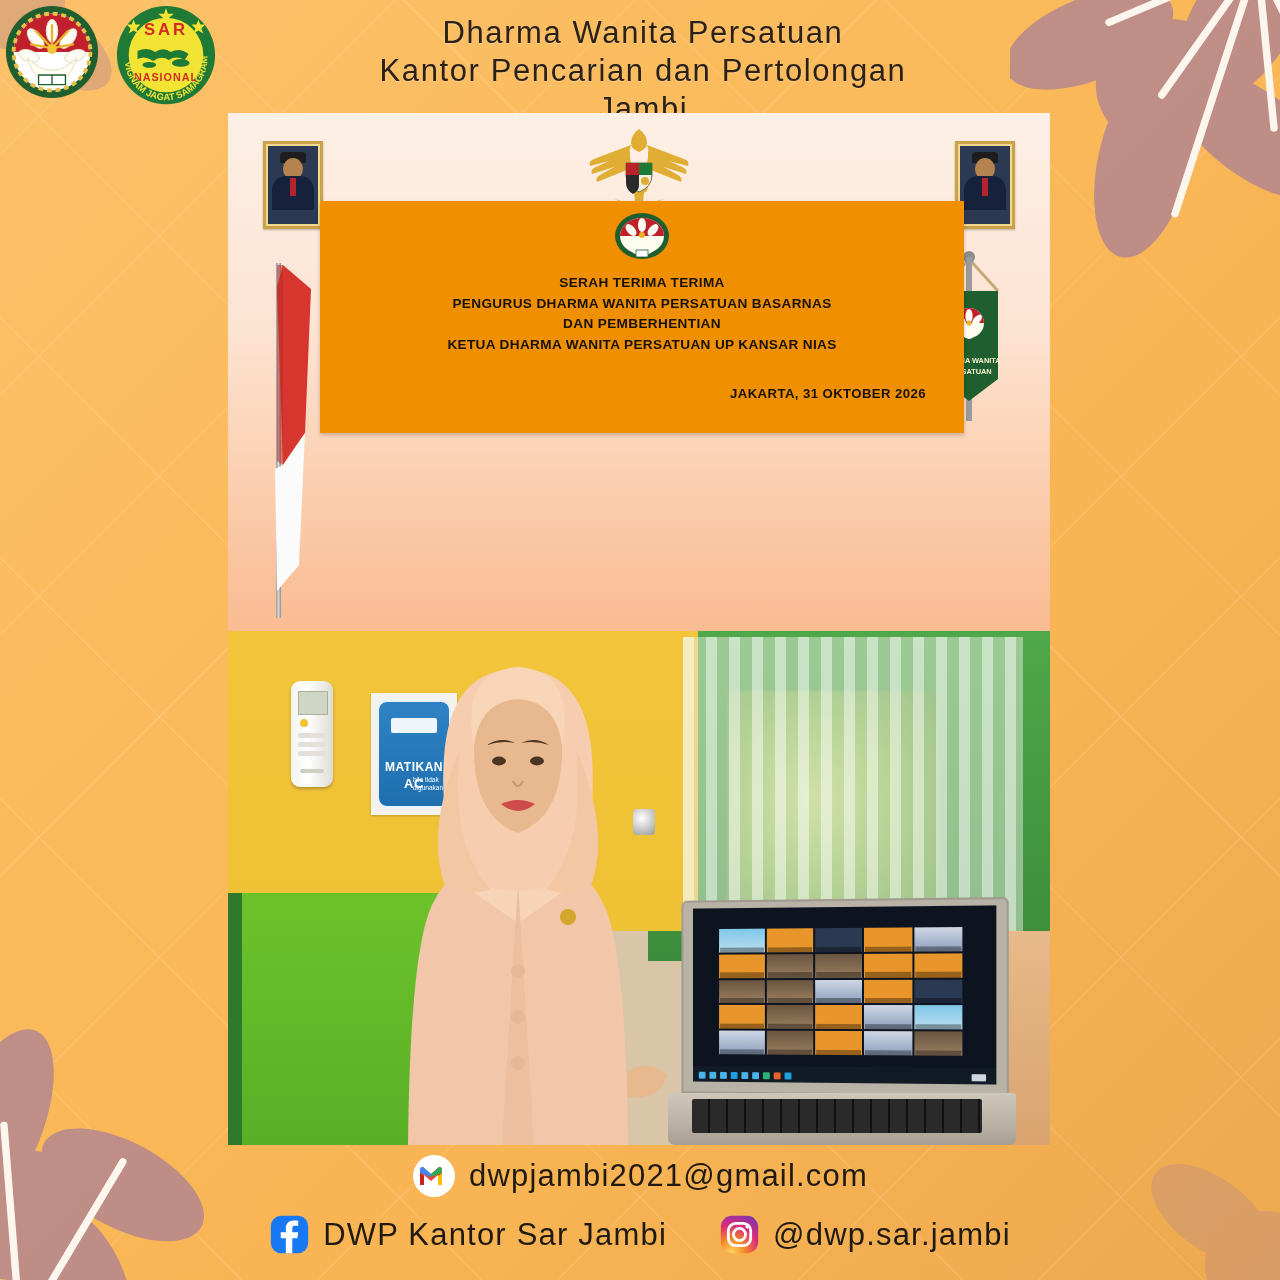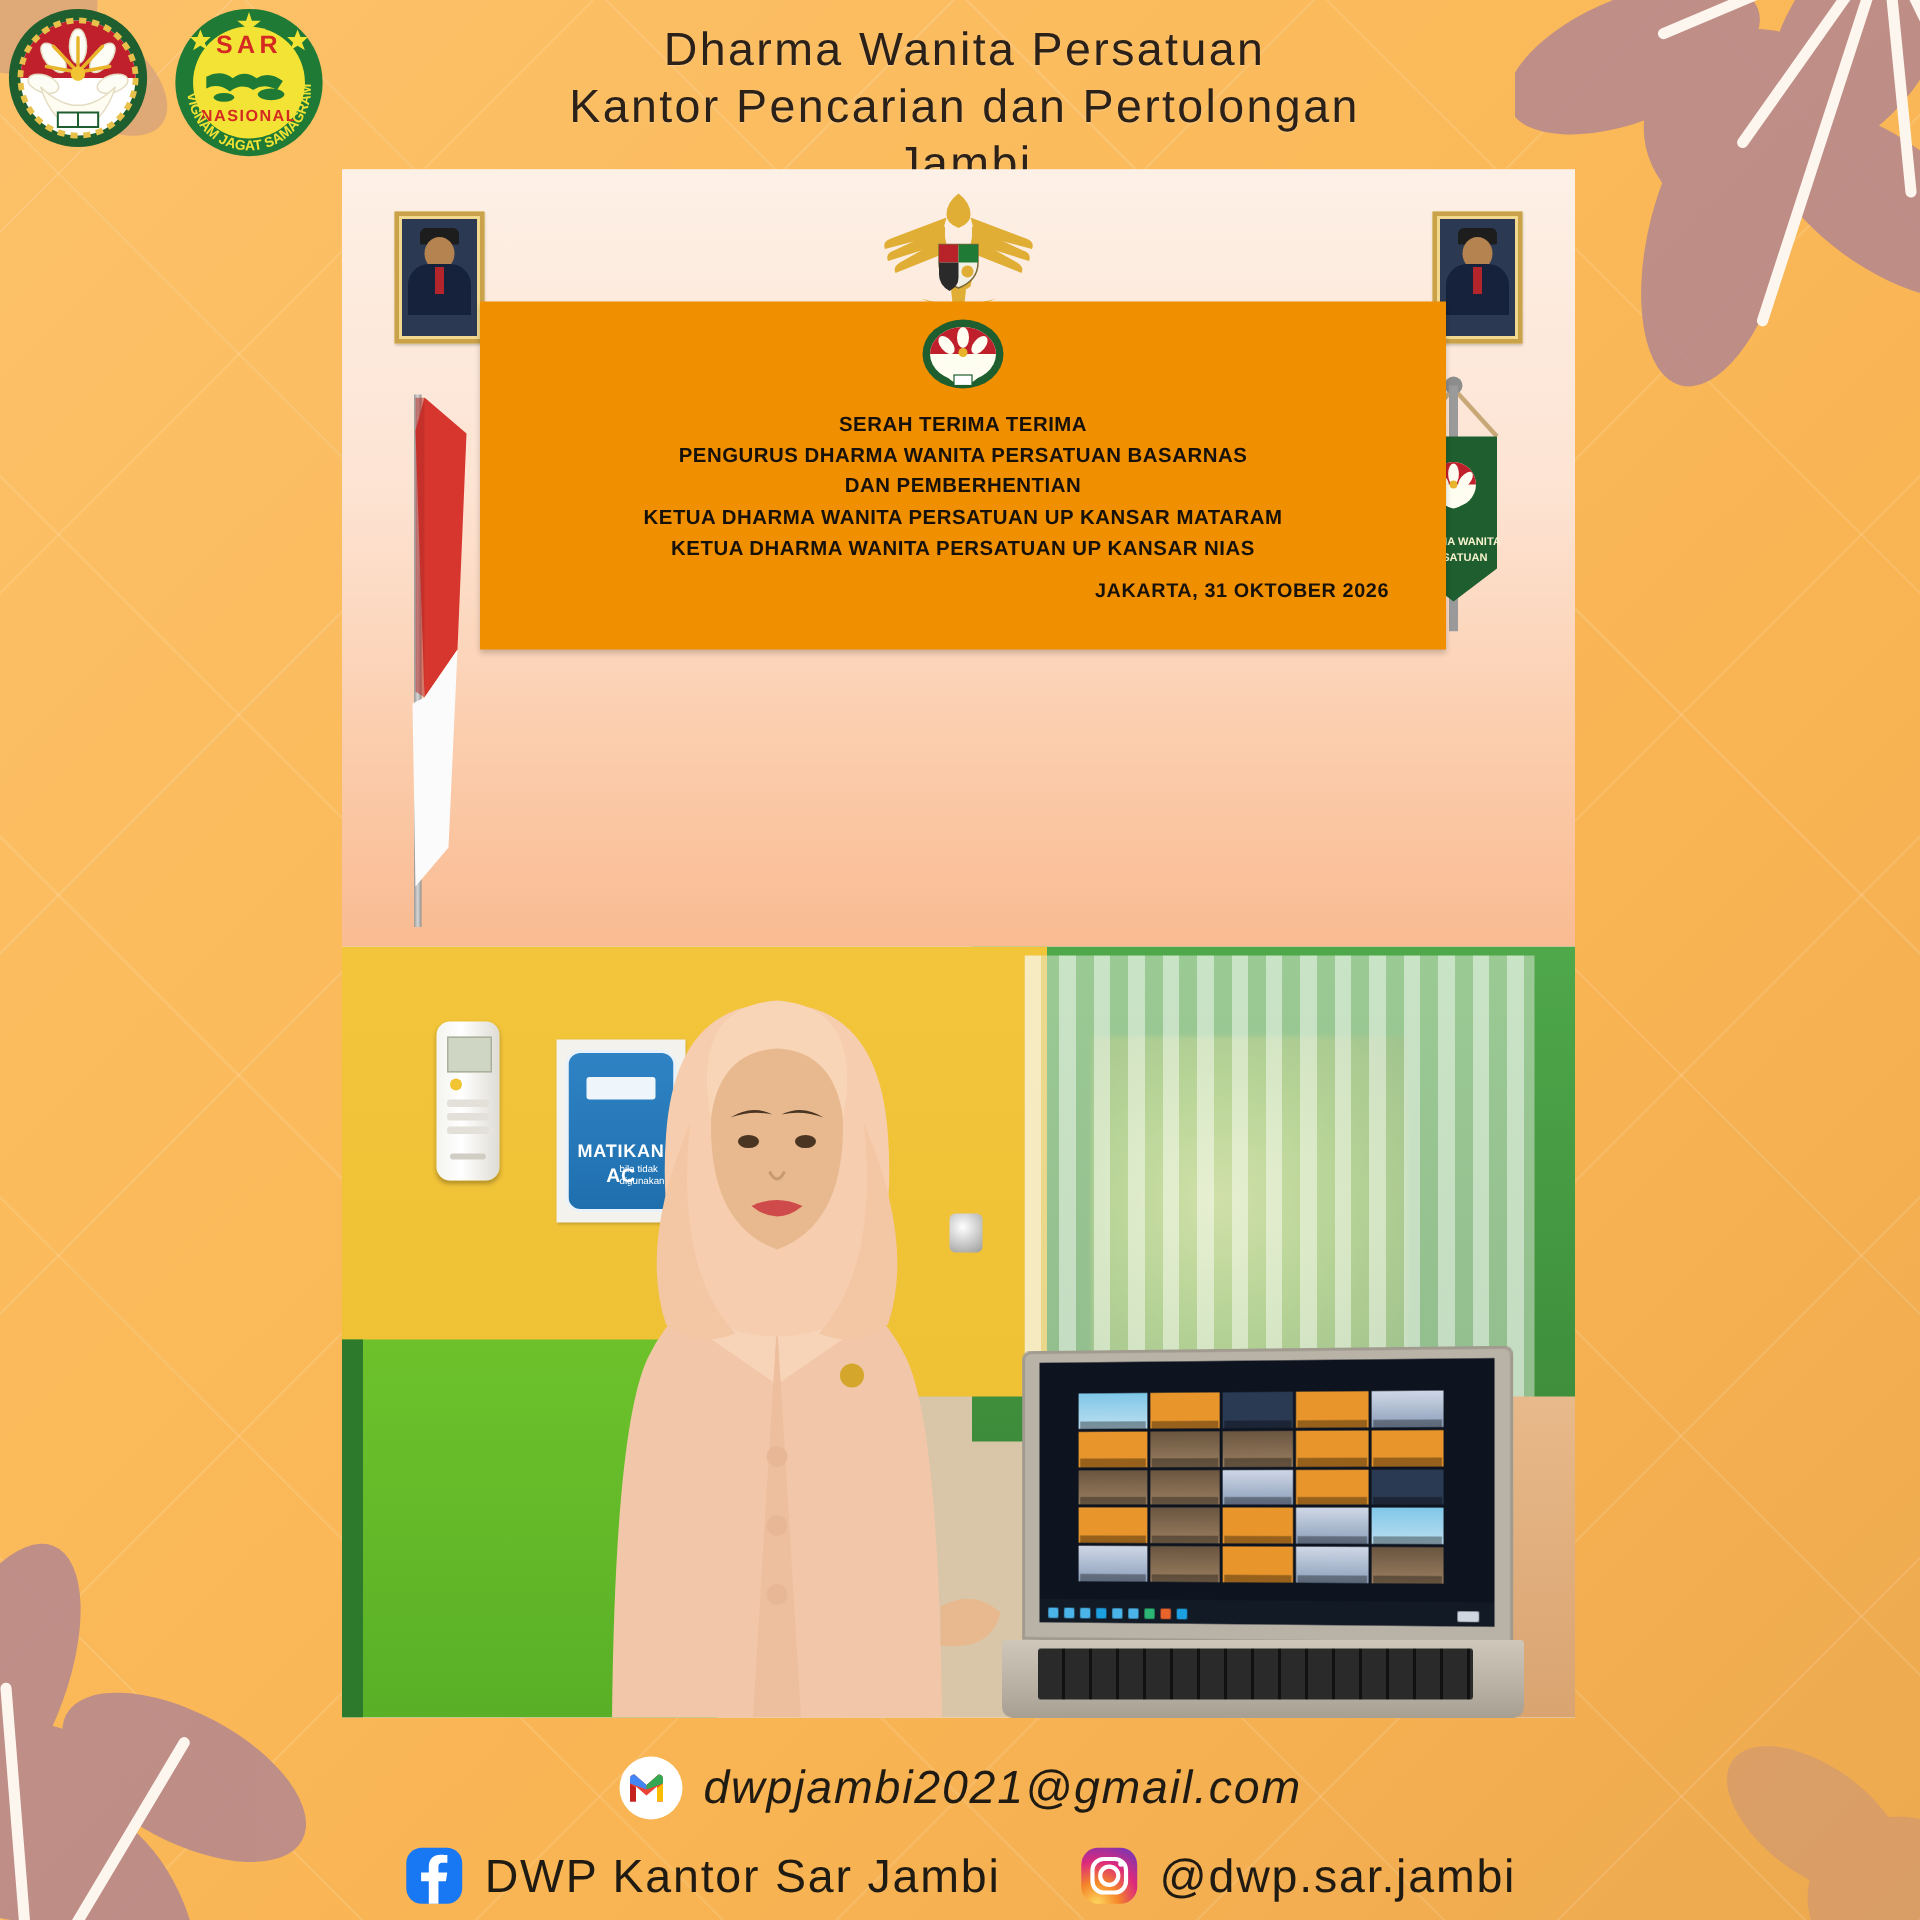--- a/index.html
+++ b/index.html
@@ -112,21 +112,21 @@
   .taskbar{position:absolute;left:0;right:0;bottom:0;height:9%;background:#121a26;}
   .tb-ico{position:absolute;bottom:18%;width:7px;height:7px;border-radius:1px;background:#4ab3e8;}
   .base{position:absolute;left:0;bottom:0;width:348px;height:52px;
     background:linear-gradient(180deg,#cfc8ba 0%,#b9b2a4 60%,#a69f92 100%);border-radius:3px 3px 7px 7px;}
   .keys{position:absolute;left:24px;top:6px;width:290px;height:34px;background:#1c1c1c;border-radius:2px;
     background-image:repeating-linear-gradient(90deg,#2a2a2a 0 16px,#111 16px 18px),repeating-linear-gradient(180deg,#2a2a2a 0 6px,#111 6px 7px);}
 
   
   .footer{position:absolute;left:0;right:0;bottom:8px;height:128px;}
   .f-row{display:flex;align-items:center;justify-content:center;gap:14px;}
-  .f-row.r1{margin-top:26px;font-style:italic;}
+  .f-row.r1{margin-top:10px;}
   .f-row.r2{margin-top:16px;gap:52px;}
   .f-item{display:flex;align-items:center;gap:13px;}
   .f-text{font-size:31px;color:#1f1a12;letter-spacing:1.2px;}
   .ico{width:44px;height:44px;flex:none;}
   .ico.sm{width:41px;height:41px;}
 </style>
 </head>
 <body>
 
 <div class="poster">
@@ -347,21 +347,20 @@
             </g>
             <circle cx="28" cy="23" r="3" fill="#e8b52a"></circle>
             <path d="M10 26 q18 18 36 0 q-6 17 -18 19 q-12 -2 -18 -19z" fill="#fffdf2"></path>
             <rect x="22" y="38" width="12" height="7" fill="#ffffff" stroke="#1f5e2e" stroke-width=".8"></rect>
           </svg>
         </div>
         <div class="banner-lines">
           <div>SERAH  TERIMA  TERIMA</div>
           <div>PENGURUS DHARMA WANITA PERSATUAN BASARNAS</div>
           <div>DAN PEMBERHENTIAN</div>
-          <div>KETUA DHARMA WANITA PERSATUAN UP KANSAR MATARAM</div>
           <div>KETUA DHARMA WANITA PERSATUAN UP KANSAR NIAS</div>
         </div>
         <div class="banner-date">JAKARTA, 31 OKTOBER 2026</div>
       </div>
     </div>
 
     <div class="shot-bot">
       <div class="wall-right"></div>
       <div class="wall-yellow"></div>
       <div class="wall-green"></div>

